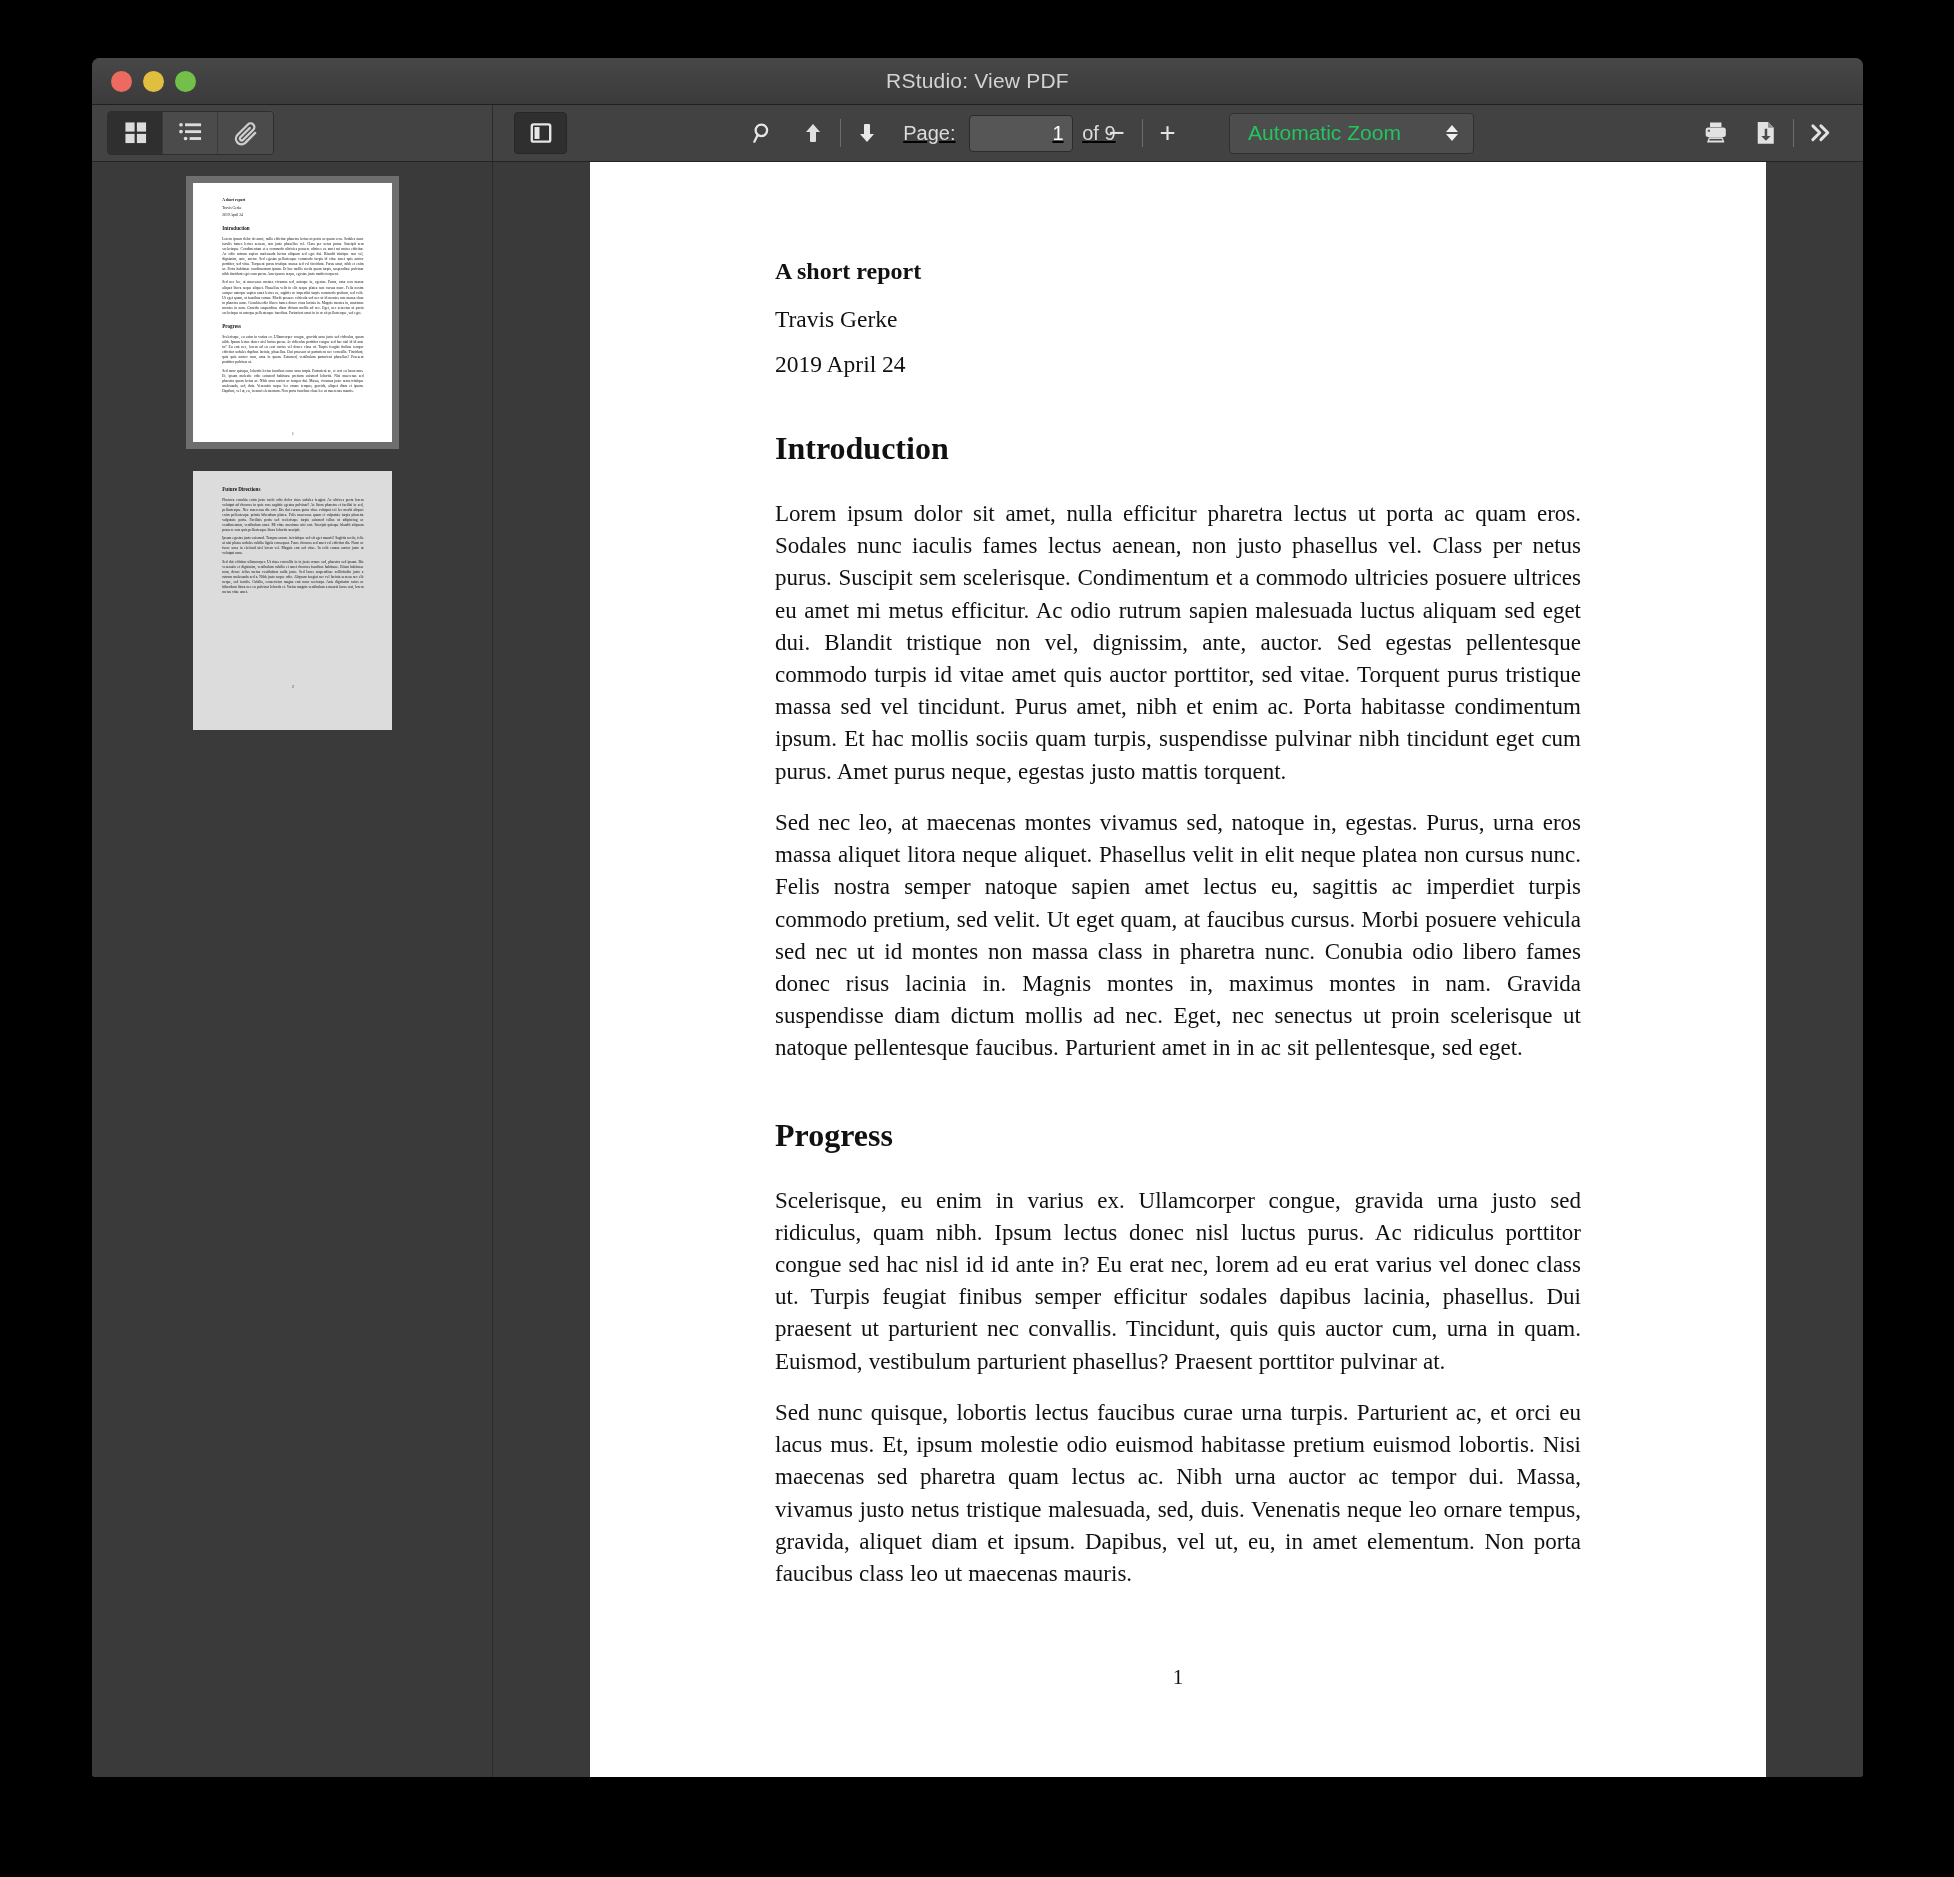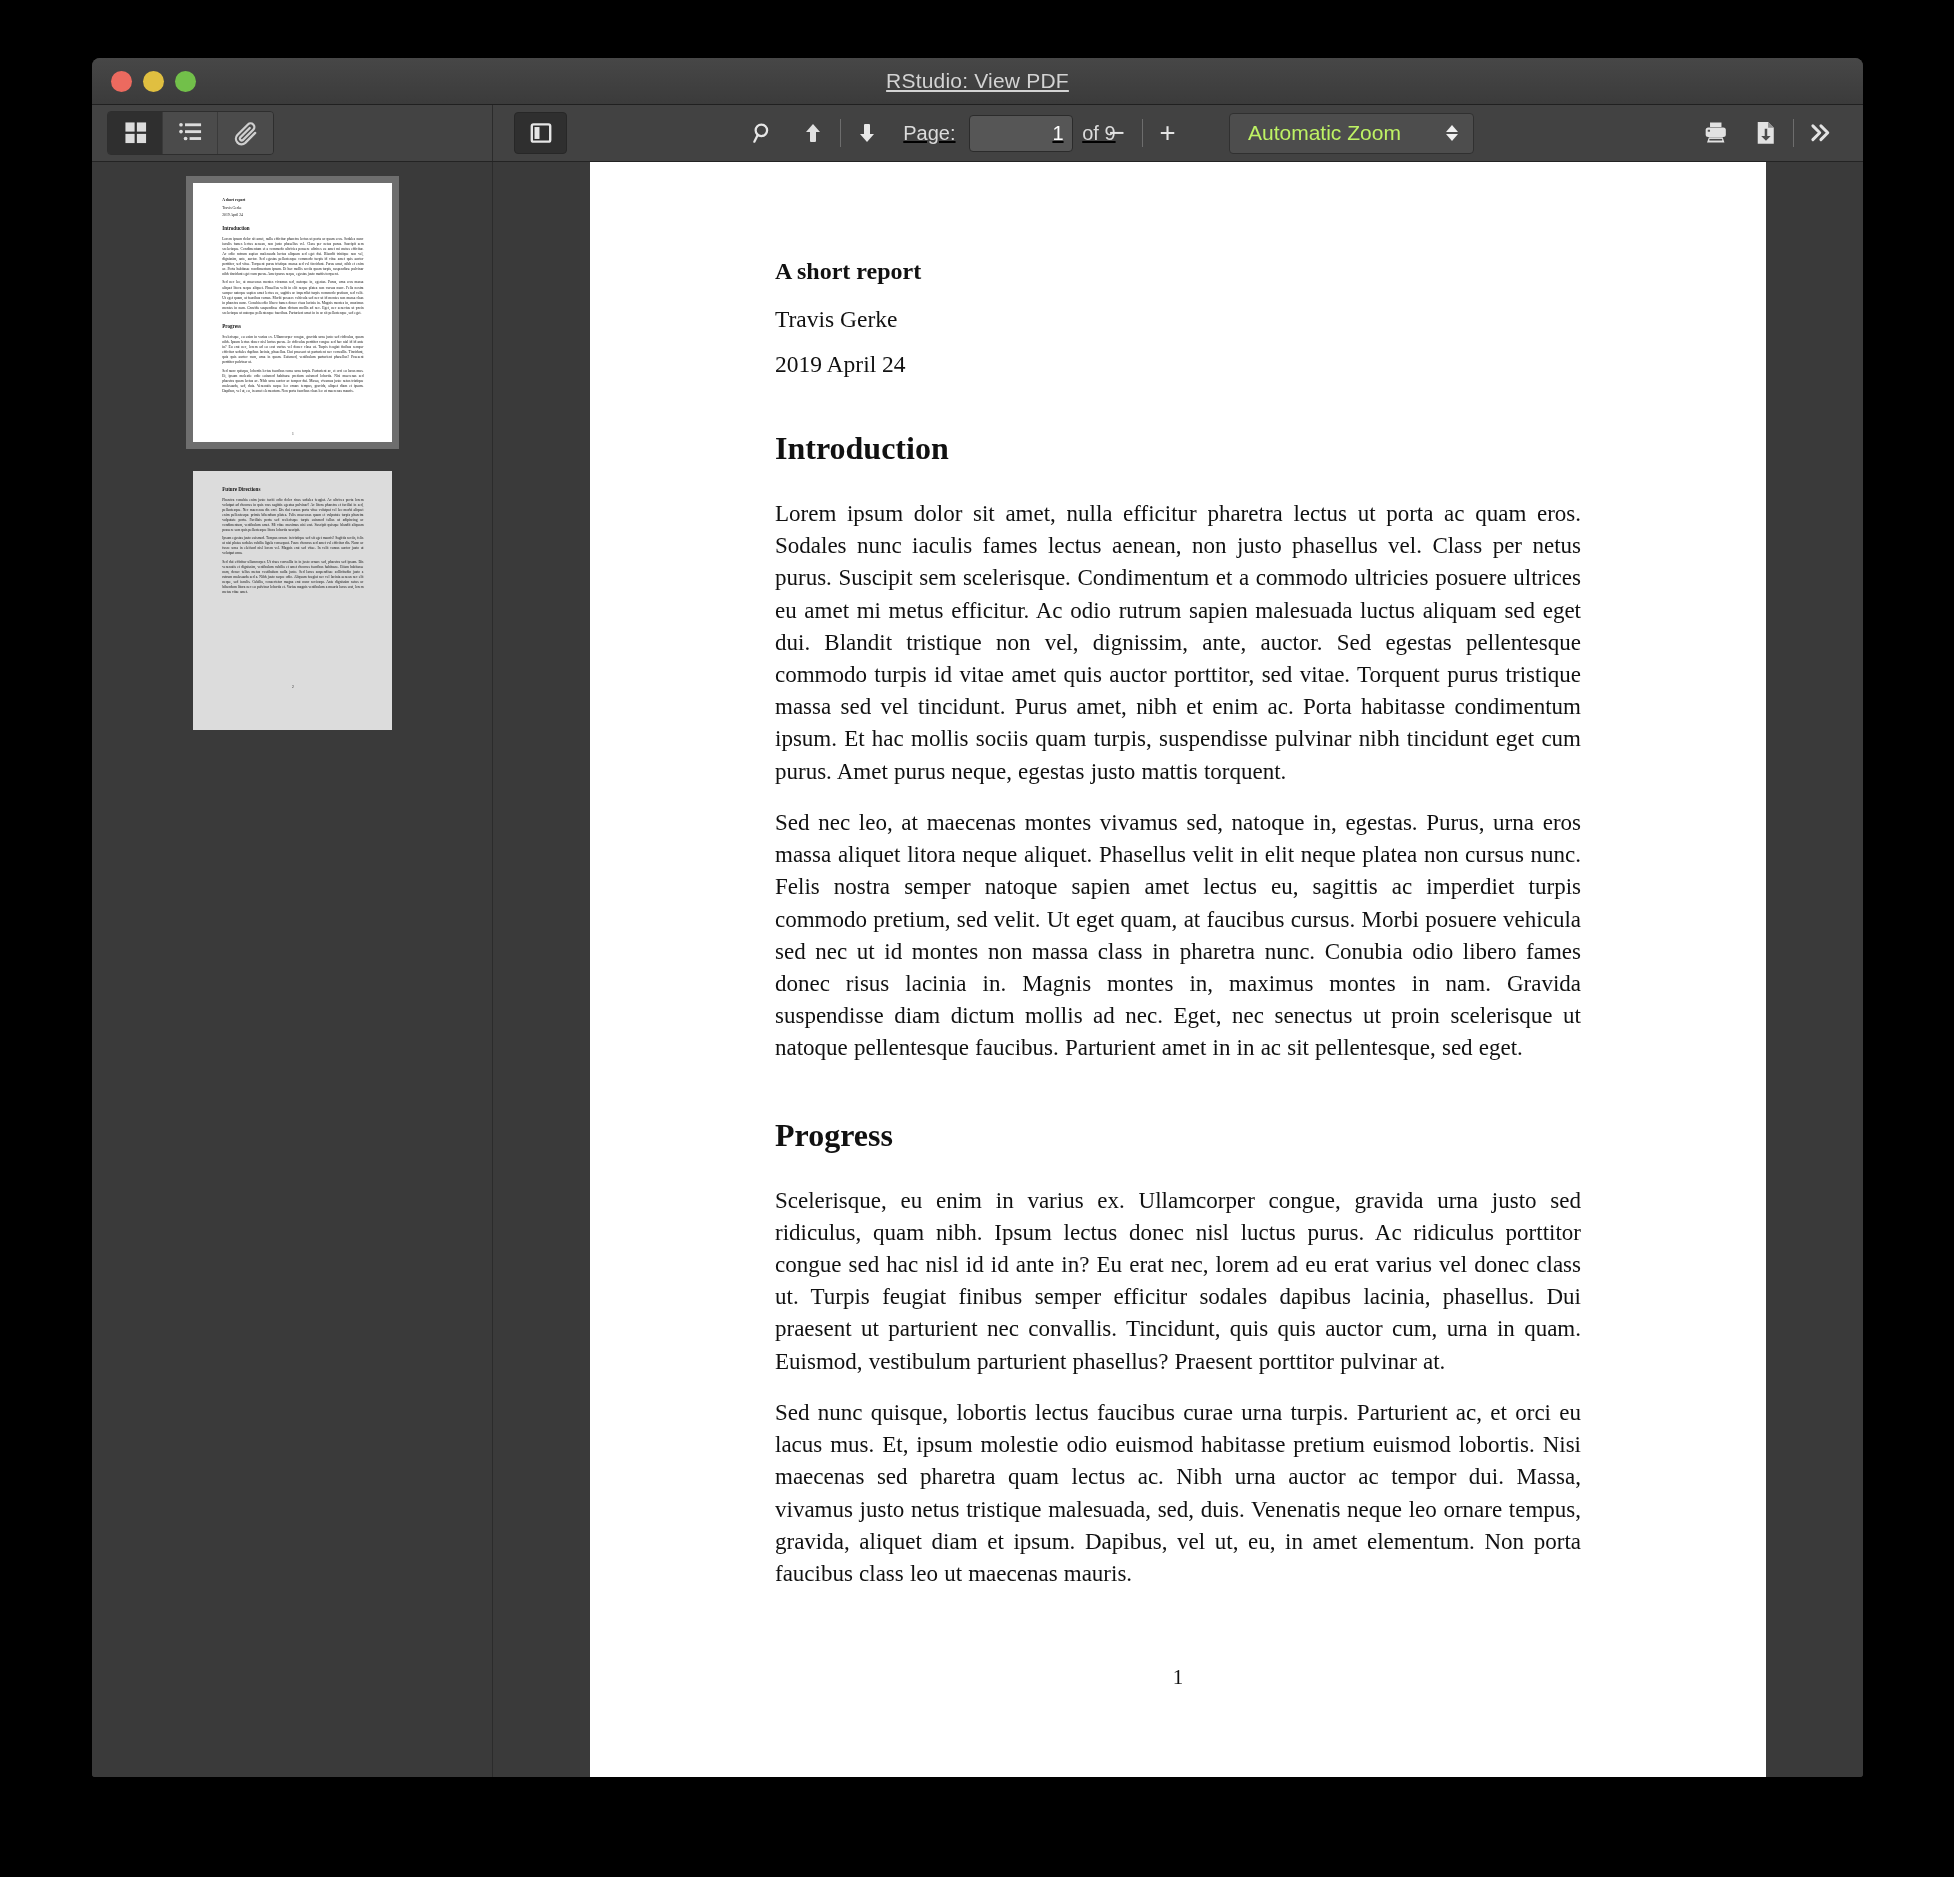--- a/index.html
+++ b/index.html
@@ -27,21 +27,21 @@
     position: relative;
     display: flex; align-items: center;
   }
   .lights { display: flex; gap: 11.3px; margin-left: 18.6px; }
   .light { width: 21px; height: 21px; border-radius: 50%; }
   .light.red { background: #ec6a5f; }
   .light.yellow { background: #e0bf40; }
   .light.green { background: #72c04a; }
   .title-text {
     position: absolute; left: 0; right: 0; text-align: center;
-    font-size: 21px; color: #d3d3d3; letter-spacing: 0.2px; text-decoration: underline;
+    font-size: 21px; color: #d3d3d3; letter-spacing: 0.2px;
   }
   
   .toolbar {
     height: 57px; flex: 0 0 57px;
     background: #424242;
     border-bottom: 0.8px solid #232323;
     display: flex; align-items: center;
     position: relative;
   }
   .tb-left {
@@ -96,21 +96,21 @@
   .zoom-cluster { display: flex; align-items: center; position: absolute; left: 600px; }
   .zoom-btn {
     width: 47px; height: 42px; display: flex; align-items: center; justify-content: center;
     color: #e4e4e4; font-size: 27.5px; font-weight: 300;
   }
   .zoom-select {
     position: absolute; left: 736px;
     width: 245px; height: 41px;
     background: #4d4d4d; border: 0.8px solid #303030; border-radius: 4px;
     display: flex; align-items: center;
-    color: #bef264; font-size: 21px;
+    color: #22c55e; font-size: 21px;
     padding-left: 18px;
     gap: 45px;
   }
   .zoom-select .caret { margin-left: auto; margin-right: 14.6px; display: flex; flex-direction: column; gap: 2.4px; }
   .caret-up, .caret-dn { width: 0; height: 0; border-left: 6.5px solid transparent; border-right: 6.5px solid transparent; }
   .caret-up { border-bottom: 7.3px solid #f0f0f0; }
   .caret-dn { border-top: 7.3px solid #f0f0f0; }
   .right-tools { position: absolute; right: 18px; display: flex; align-items: center; }
   
   .body { flex: 1; display: flex; min-height: 0; }

